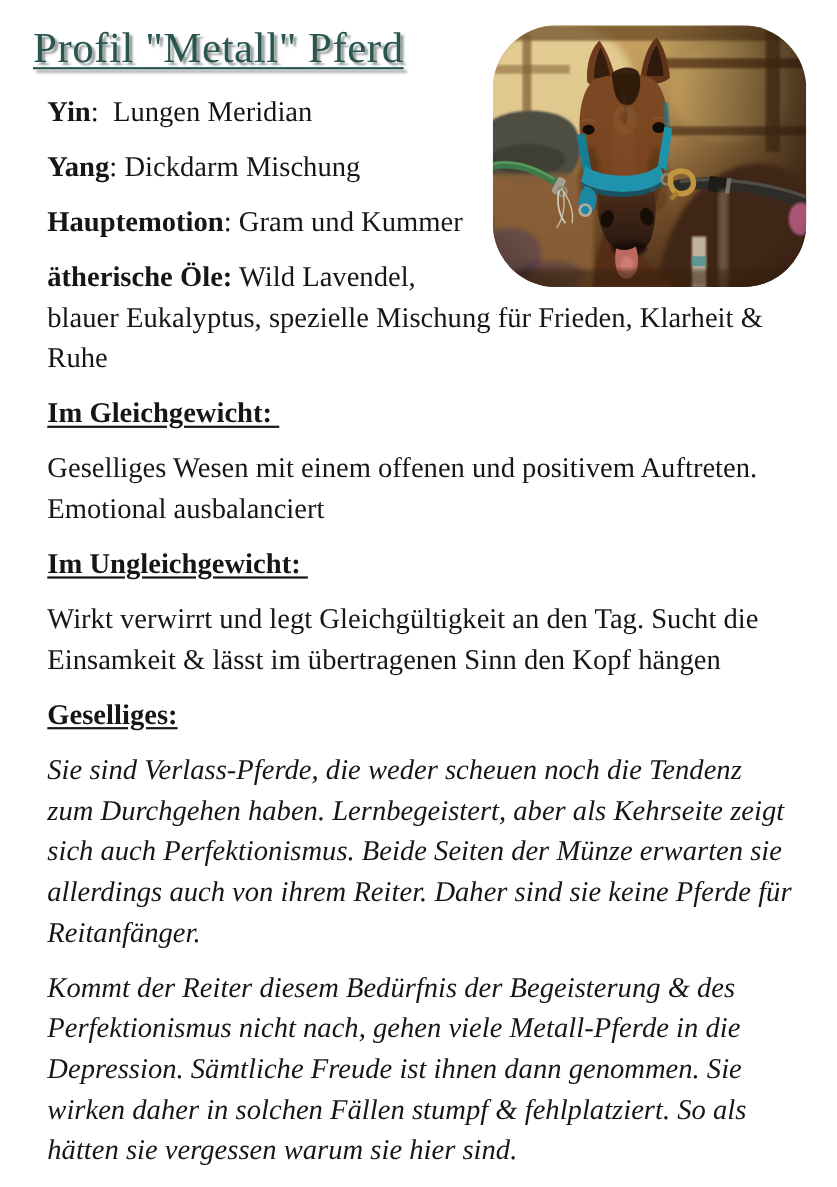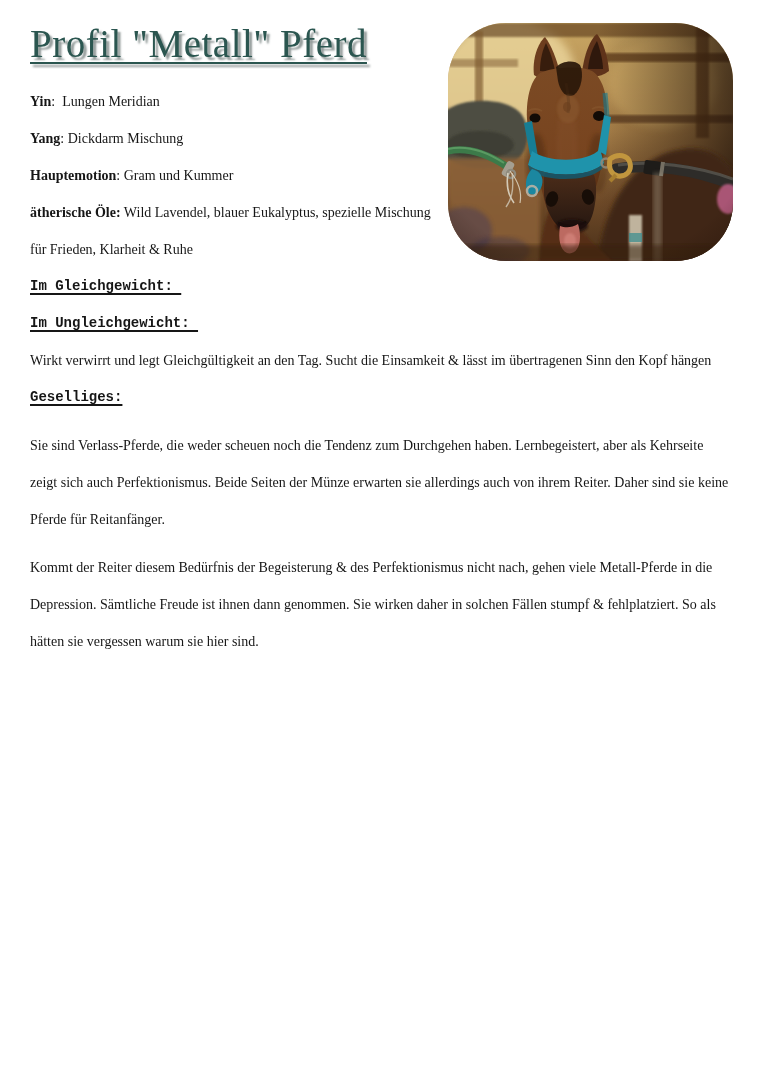--- a/index.html
+++ b/index.html
@@ -28,30 +28,29 @@
   .photo {
     float: right;
     width: 285px; height: 238px;
     margin: 3px 0 8px 12px;
     border-radius: 58px;
     overflow: hidden;
     shape-outside: inset(0 round 58px);
   }
   .photo svg { display: block; width: 285px; height: 238px; }
 
-  p { margin: 0; font-size: 14px; line-height: 37px; }
+  p { margin: 13px; font-size: 26px; line-height: 37px; }
   p.heading {
     font-weight: bold;
     text-decoration: underline;
     text-decoration-thickness: 2px;
     text-underline-offset: 3px;
-    font-family: Liberation Mono, monospace;
   }
   strong.lbl { font-weight: bold; }
-  p.para { margin-top: 11px; }
+  p.para { margin-top: 11px; font-style: italic; }
 </style>
 </head>
 <body>
 
 <div class="page">
 
   <div class="photo">
     <svg viewBox="0 0 285 238" xmlns="http://www.w3.org/2000/svg">
       <defs>
         <linearGradient id="gBg" x1="0" y1="0" x2="0" y2="1">
@@ -184,20 +183,21 @@
   <p><strong class="lbl">Yin</strong><span>:&nbsp; Lungen Meridian</span></p>
 
   <p><strong class="lbl">Yang</strong><span>: Dickdarm Mischung</span></p>
 
   <p><strong class="lbl">Hauptemotion</strong><span>: Gram und Kummer</span></p>
 
 
   <p><strong class="lbl">ätherische Öle:</strong><span> Wild Lavendel, blauer Eukalyptus, spezielle Mischung für Frieden, Klarheit &amp; Ruhe</span></p>
 
   <p class="heading">Im Gleichgewicht:&nbsp;</p>
+  <p>Geselliges Wesen mit einem offenen und positivem Auftreten. Emotional ausbalanciert</p>
 
   <p class="heading">Im Ungleichgewicht:&nbsp;</p>
   <p>Wirkt verwirrt und legt Gleichgültigkeit an den Tag. Sucht die Einsamkeit &amp; lässt im übertragenen Sinn den Kopf hängen</p>
 
   <p class="heading">Geselliges:</p>
 
   <p class="para">Sie sind Verlass-Pferde, die weder scheuen noch die Tendenz zum Durchgehen haben. Lernbegeistert, aber als Kehrseite zeigt sich auch Perfektionismus. Beide Seiten der Münze erwarten sie allerdings auch von ihrem Reiter. Daher sind sie keine Pferde für Reitanfänger.</p>
 
   <p class="para">Kommt der Reiter diesem Bedürfnis der Begeisterung &amp; des Perfektionismus nicht nach, gehen viele Metall-Pferde in die Depression. Sämtliche Freude ist ihnen dann genommen. Sie wirken daher in solchen Fällen stumpf &amp; fehlplatziert. So als hätten sie vergessen warum sie hier sind.</p>
 

